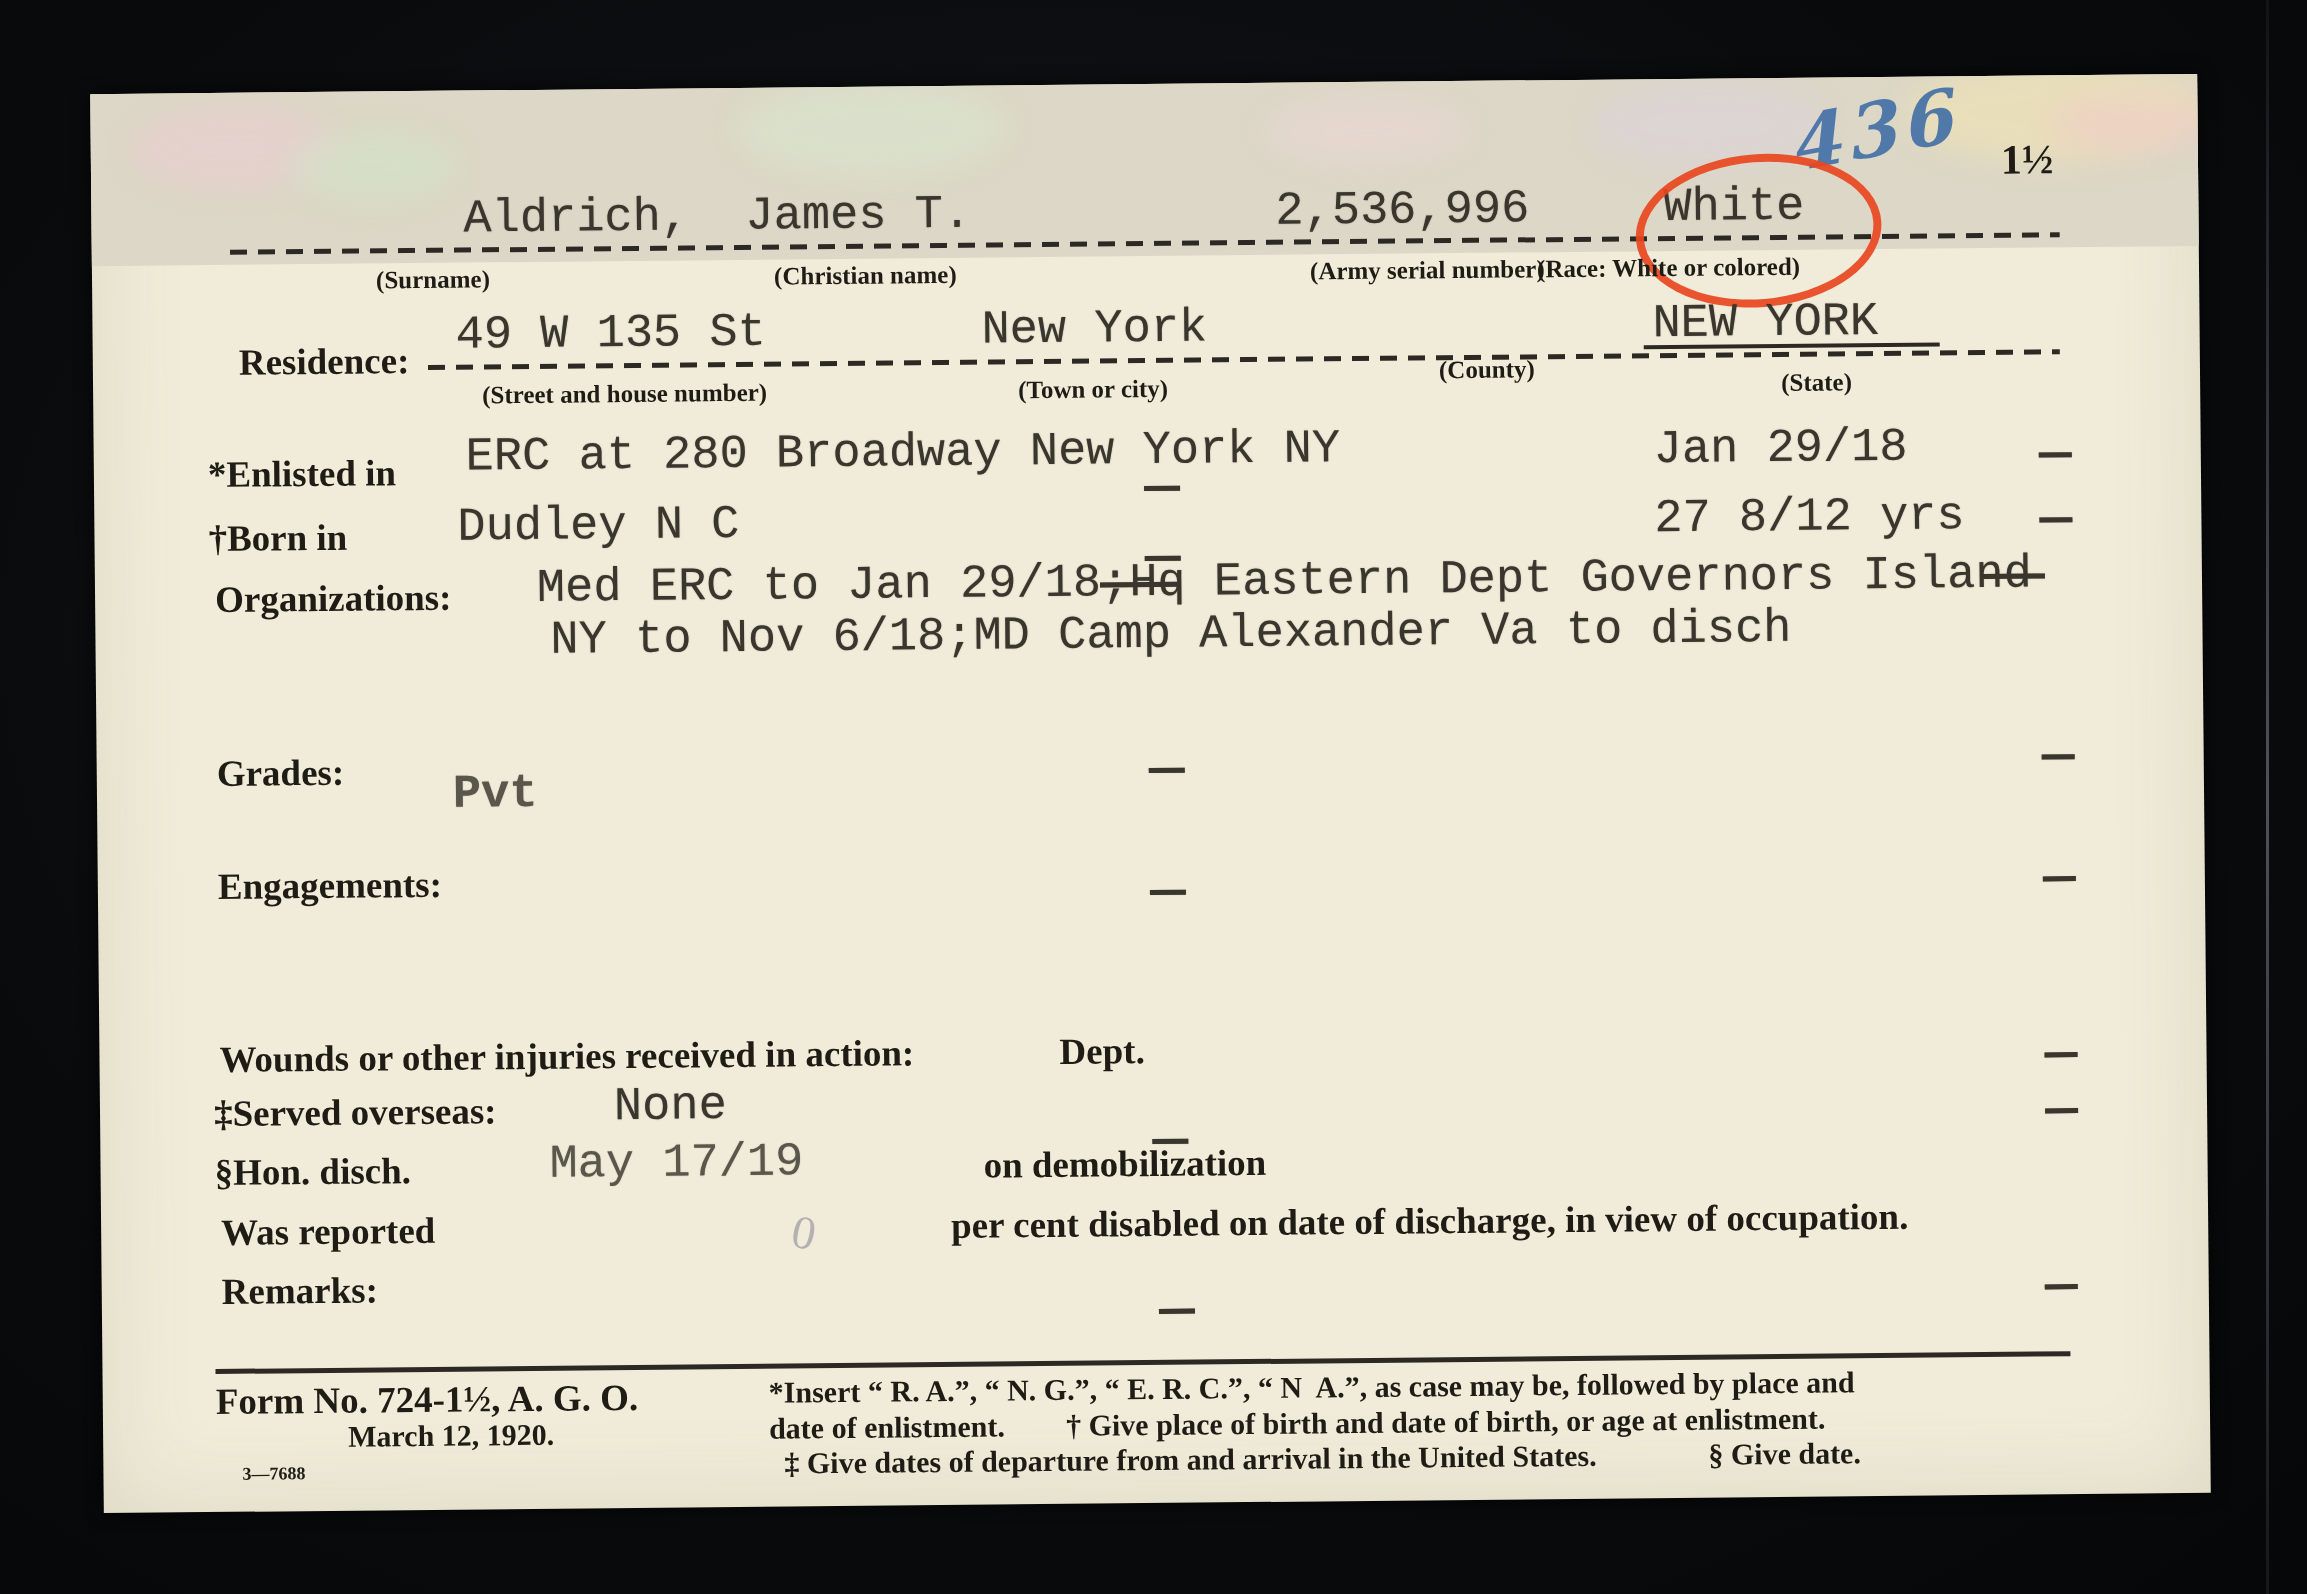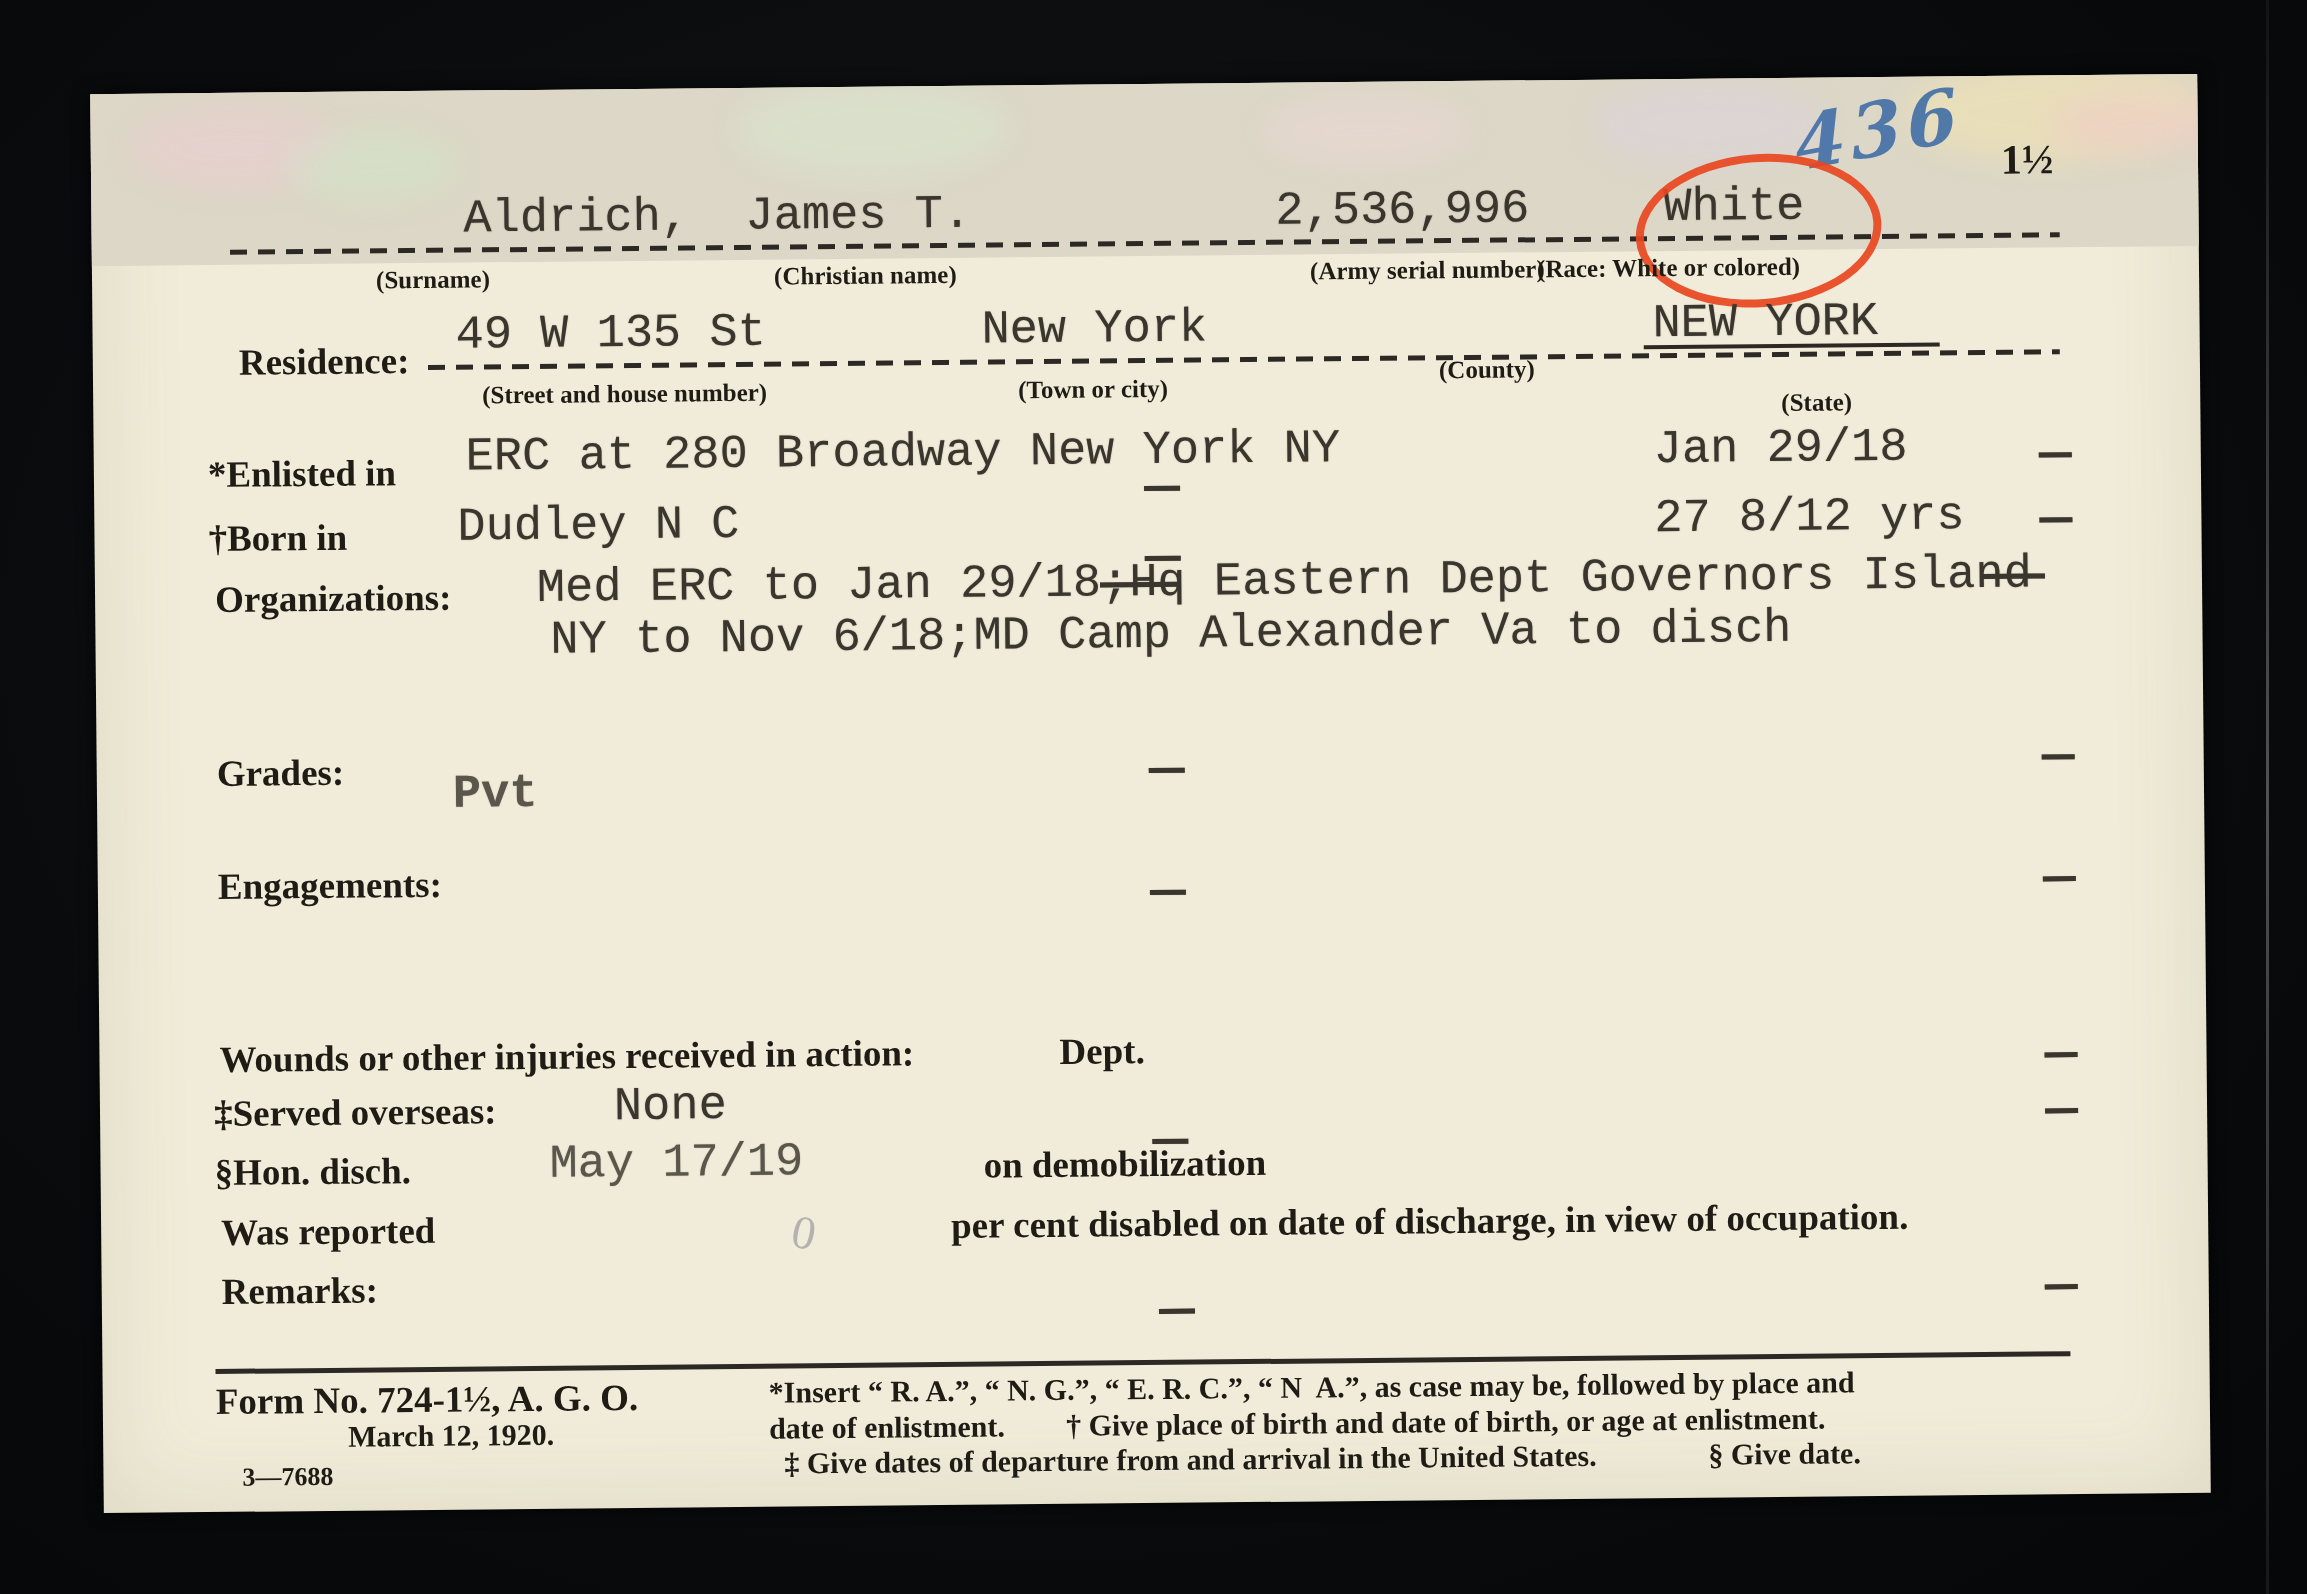--- a/index.html
+++ b/index.html
@@ -72,21 +72,21 @@
 
   <span class="print lab" style="left:146px;top:251px;">Residence:</span>
   <span class="typed" style="left:363px;top:221px;">49 W 135 St</span>
   <span class="typed" style="left:889px;top:221px;">New York</span>
   <span class="typed" style="left:1560px;top:221px;">NEW YORK</span>
   <div class="srule" style="left:1551px;top:266px;width:296px;height:4px;"></div>
   <div class="drule" style="left:335px;top:274px;width:1632px;"></div>
   <span class="print slab" style="left:389px;top:292px;">(Street and house number)</span>
   <span class="print slab" style="left:925px;top:292px;">(Town or city)</span>
   <span class="print slab" style="left:1346px;top:276px;">(County)</span>
-  <span class="print slab" style="left:1688px;top:292px;margin-top:20px;">(State)</span>
+  <span class="print slab" style="left:1688px;top:292px;">(State)</span>
 
   <span class="print lab" style="left:114px;top:363px;">*Enlisted in</span>
   <span class="typed" style="left:372px;top:343px;">ERC at 280 Broadway New York NY</span>
   <span class="typed" style="left:1560px;top:347px;">Jan 29/18</span>
   <div class="tdash" style="left:1050px;top:402px;width:36px;"></div>
   <div class="tdash" style="left:1945px;top:377px;width:33px;"></div>
 
   <span class="print lab" style="left:114px;top:427px;">†Born in</span>
   <span class="typed" style="left:363px;top:413px;">Dudley N C</span>
   <span class="typed" style="left:1560px;top:416px;">27 8/12 yrs</span>
@@ -125,21 +125,21 @@
   <span class="pencil" style="left:691px;top:1122px;">0</span>
   <span class="print lab" style="left:850px;top:1121px;font-weight:600;">per cent disabled on date of discharge, in view of occupation.</span>
 
   <span class="print lab" style="left:120px;top:1180px;">Remarks:</span>
   <div class="tdash" style="left:1057px;top:1225px;width:36px;"></div>
   <div class="tdash" style="left:1943px;top:1209px;width:33px;"></div>
 
   <div class="srule" style="left:113px;top:1276px;width:1855px;height:5.3px;"></div>
   <span class="print" style="left:113px;top:1290px;font-size:37px;font-weight:700;">Form No. 724-1½, A. G. O.</span>
   <span class="print" style="left:245px;top:1330px;font-size:30px;font-weight:600;">March 12, 1920.</span>
-  <span class="print" style="left:139px;top:1372px;font-size:26px;font-weight:600;">3—7688</span>
+  <span class="print" style="left:139px;top:1372px;font-size:18px;font-weight:600;">3—7688</span>
 
   <span class="print fnote" style="left:666px;top:1290px;">*Insert “ R. A.”, “ N. G.”, “ E. R. C.”, “ N  A.”, as case may be, followed by place and</span>
   <span class="print fnote" style="left:666px;top:1326px;">date of enlistment.</span>
   <span class="print fnote" style="left:963px;top:1326px;">† Give place of birth and date of birth, or age at enlistment.</span>
   <span class="print fnote" style="left:681px;top:1361px;">‡ Give dates of departure from and arrival in the United States.</span>
   <span class="print fnote" style="left:1605px;top:1361px;">§ Give date.</span>
 
 </div>
 
 

